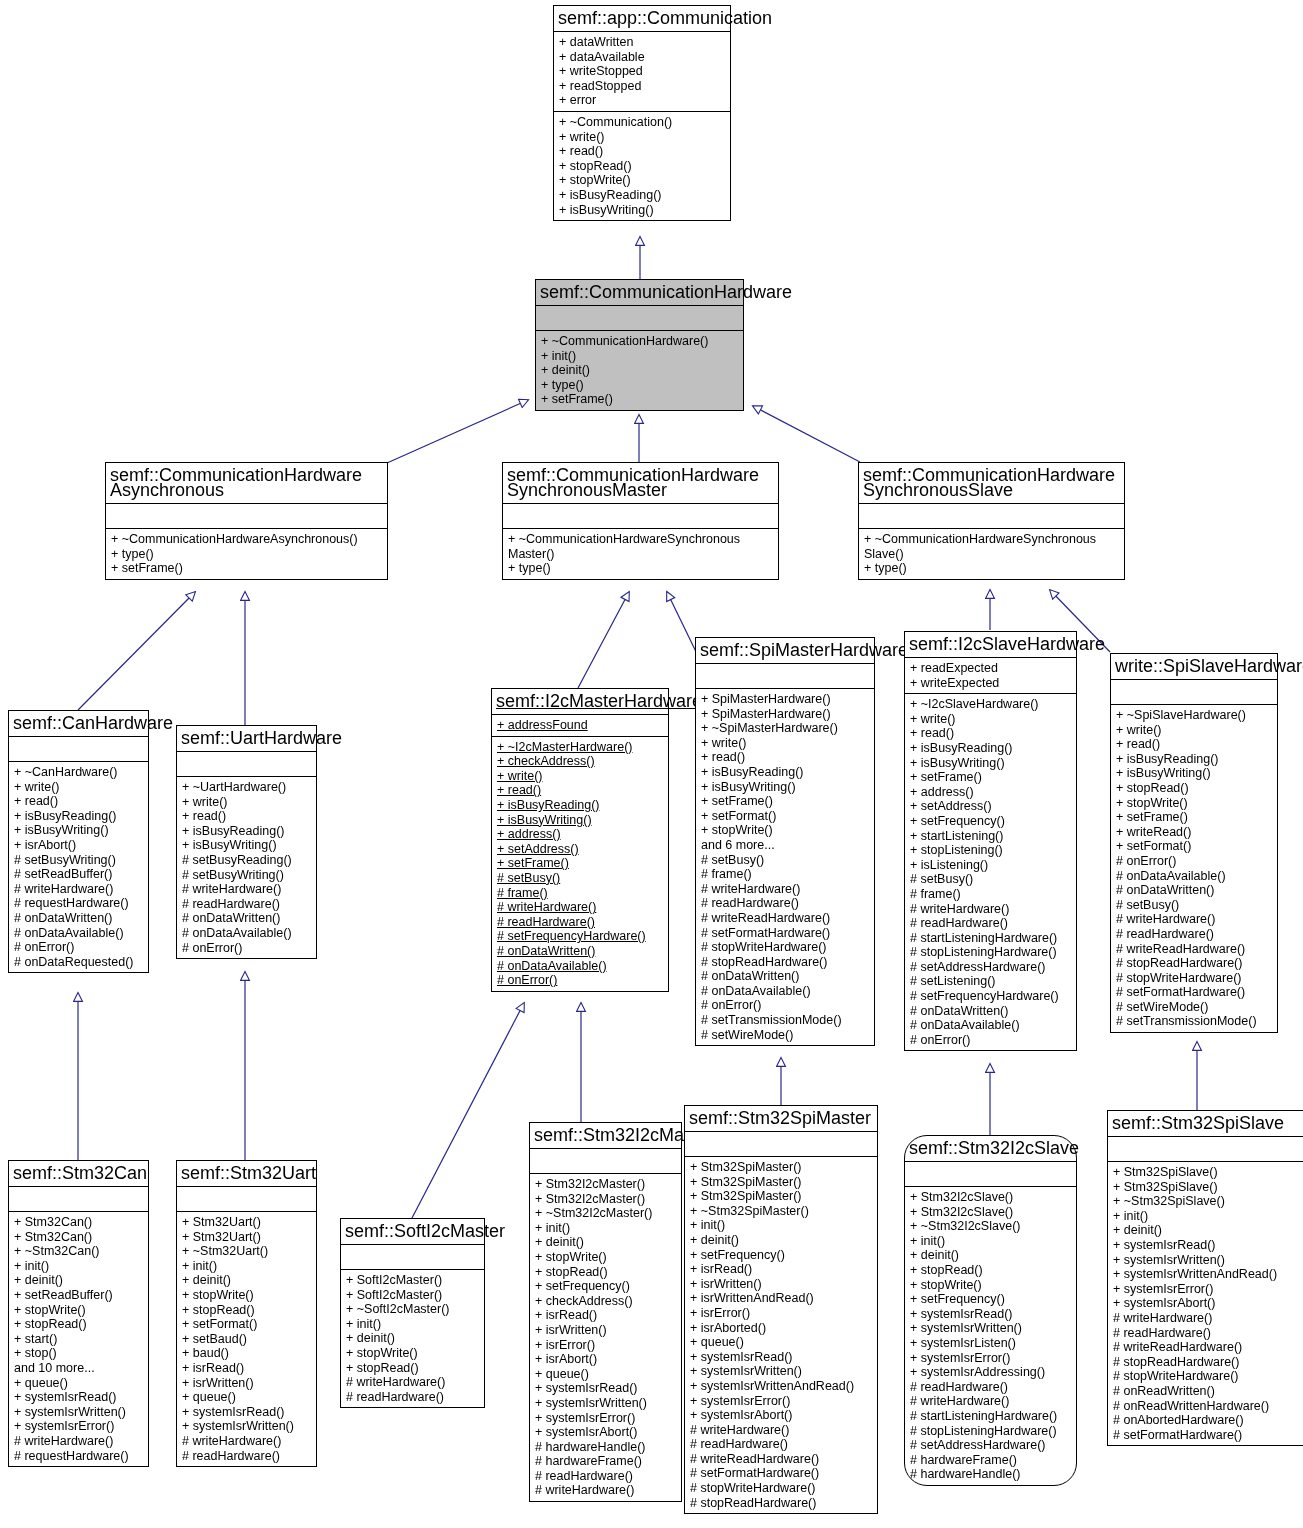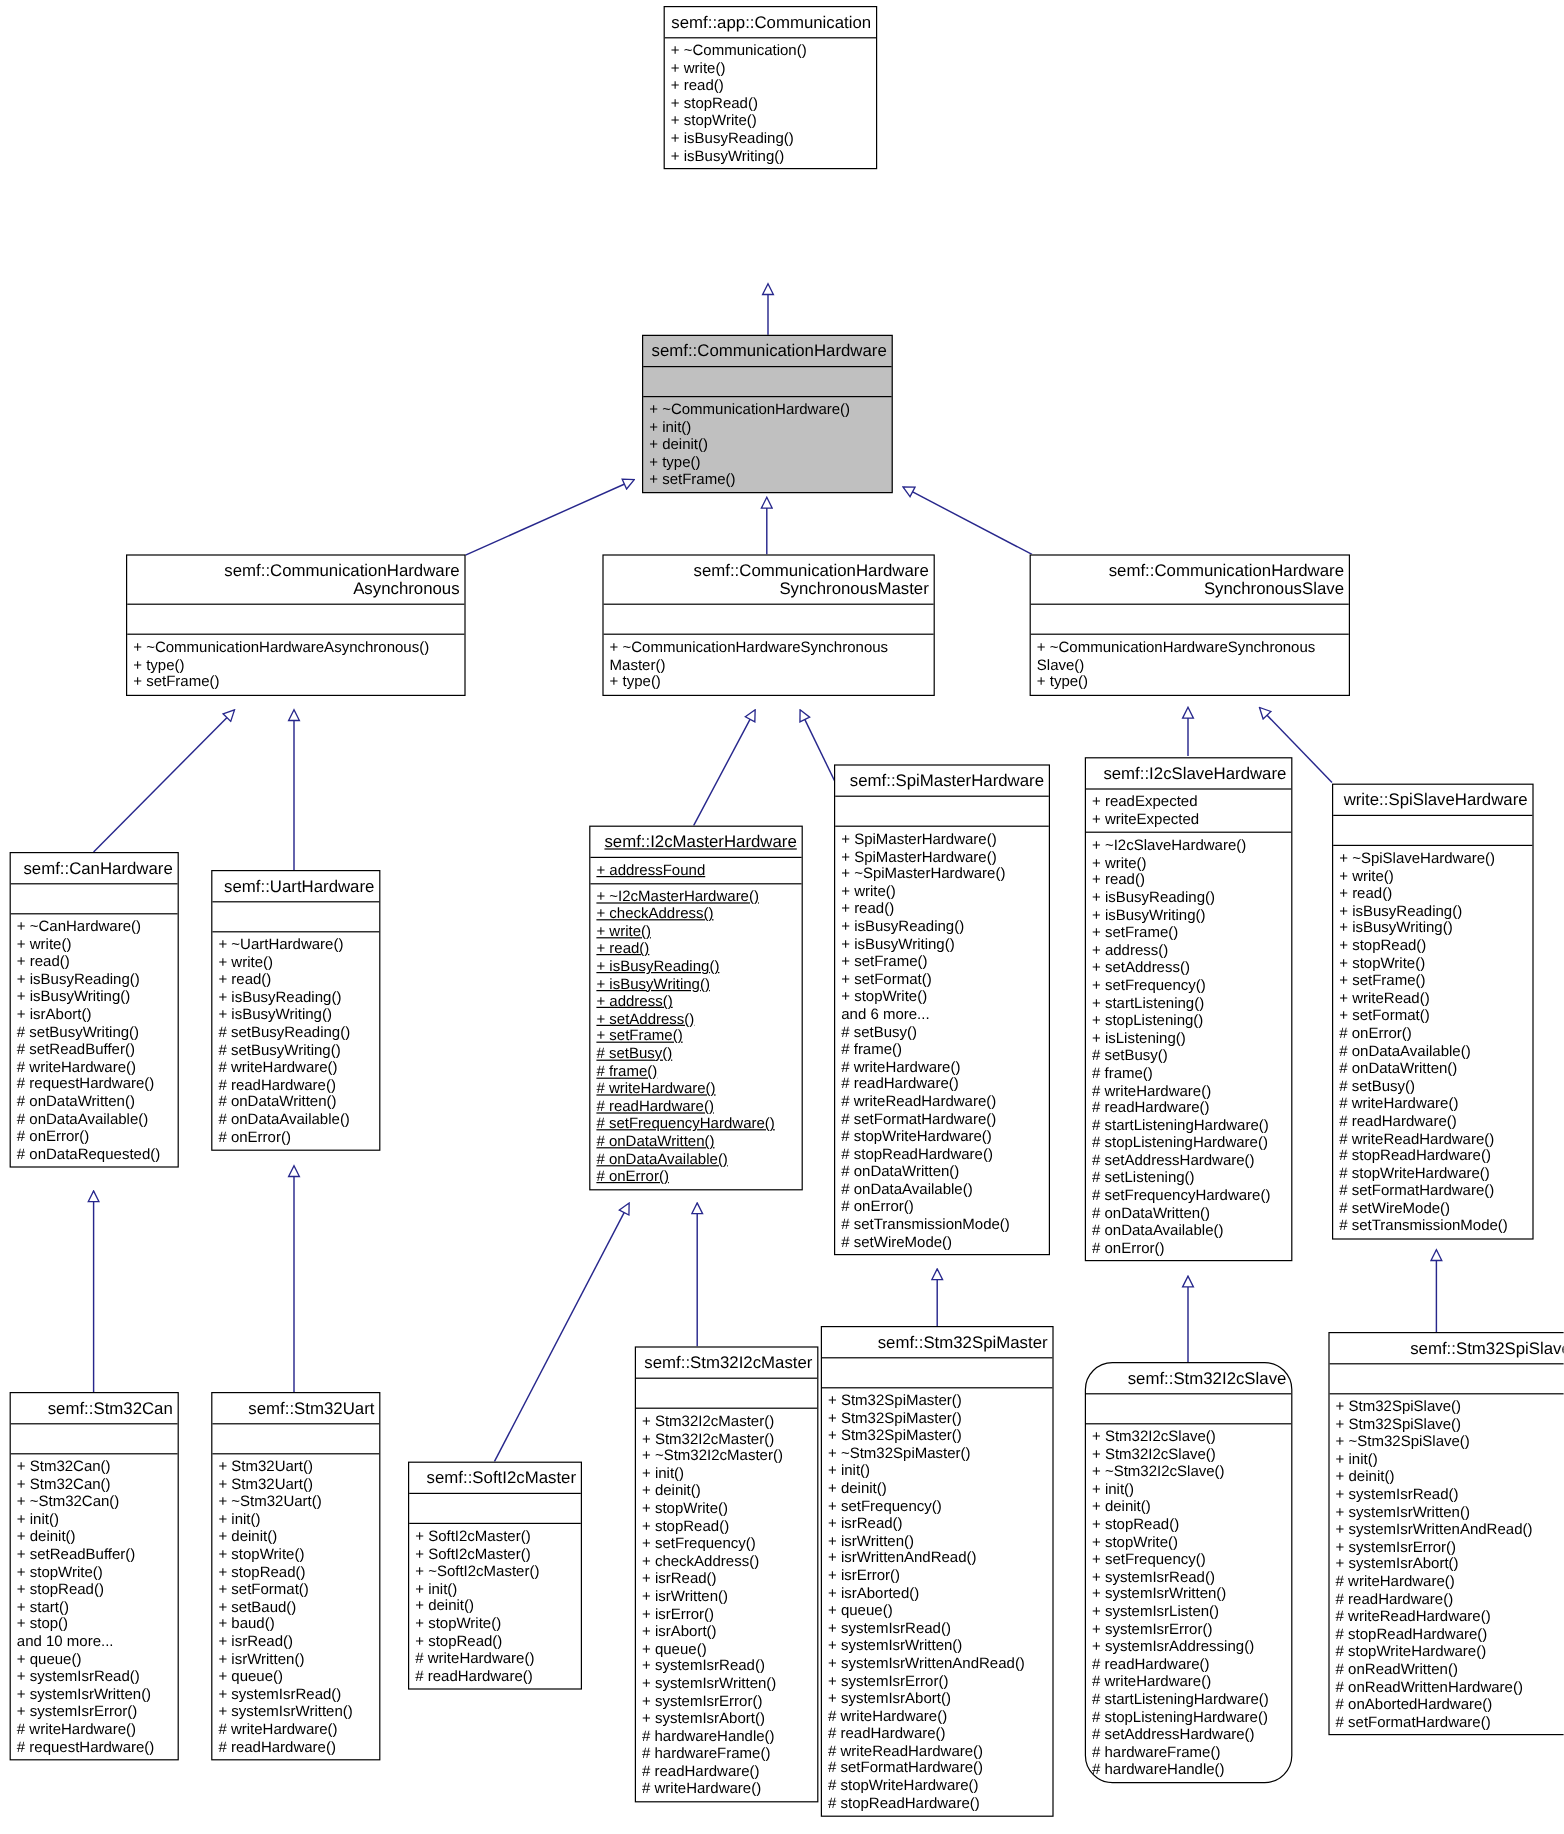--- a/index.html
+++ b/index.html
@@ -13,22 +13,22 @@
 
   .node{
     position:absolute;
     border:1px solid #000000;
     background:#ffffff;
     box-sizing:border-box;
     z-index:2;
   }
   .node.highlight{background:#c0c0c0;border:1px solid #000;}
   .node .title{
-    text-align:right;
-    font-size:14px;
+    text-align:left;
+    font-size:18px;
     color:#000;
     padding:5px 4px 5px 4px;
     line-height:15px;
     border-bottom:1px solid #000;
     white-space:pre-line;
   }
   .node .sect{
     border-bottom:1px solid #000;
     padding:3px 5px 3px 5px;
     font-size:12.5px;
@@ -84,20 +84,27 @@
 
       <path d="M990,1135 L990,1064"></path>
 
       <path d="M1197,1143 L1197,1042"></path>
     </g>
   </svg>
 
   <div class="node" style="left:553px;top:5px;width:178px;">
     <div class="title">semf::app::Communication</div>
     <div class="sect">
+        <div class="m">+ dataWritten</div>
+        <div class="m">+ dataAvailable</div>
+        <div class="m">+ writeStopped</div>
+        <div class="m">+ readStopped</div>
+        <div class="m">+ error</div>
+      </div>
+    <div class="sect">
         <div class="m">+ ~Communication()</div>
         <div class="m">+ write()</div>
         <div class="m">+ read()</div>
         <div class="m">+ stopRead()</div>
         <div class="m">+ stopWrite()</div>
         <div class="m">+ isBusyReading()</div>
         <div class="m">+ isBusyWriting()</div>
       </div>
   </div>
 

